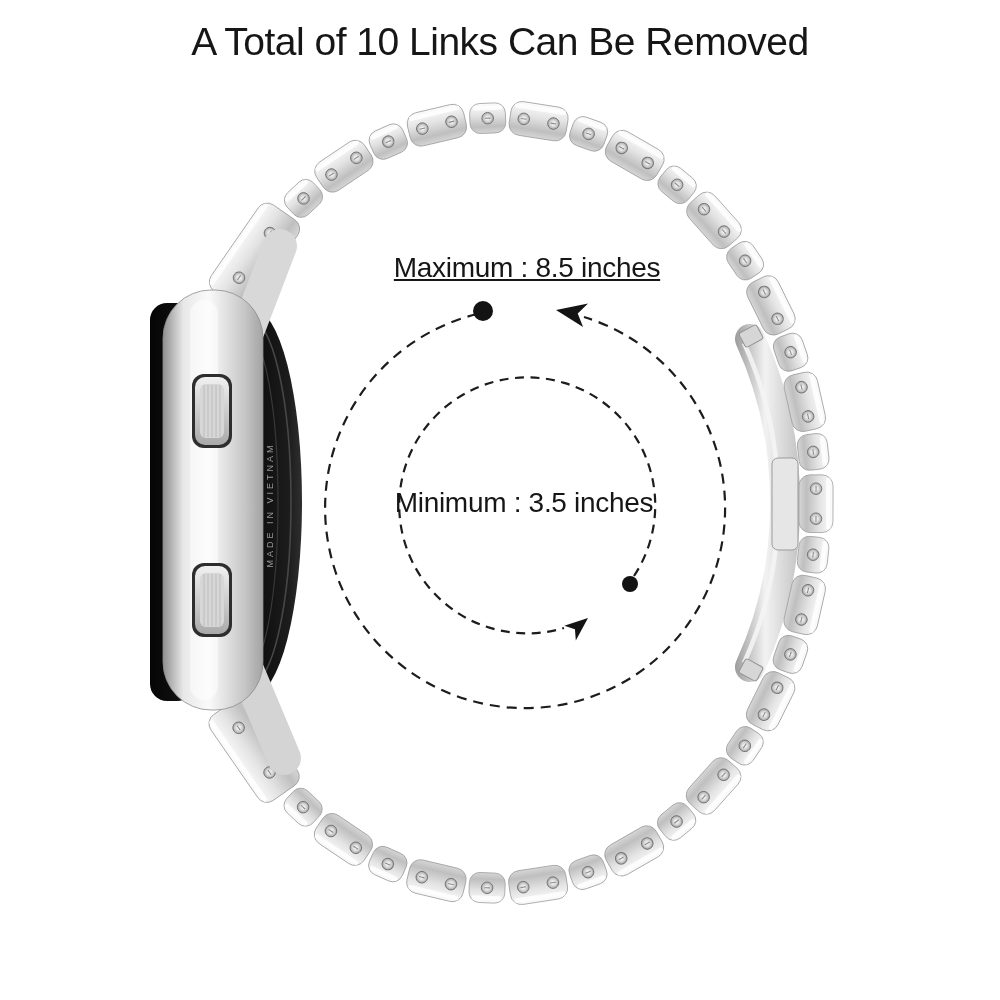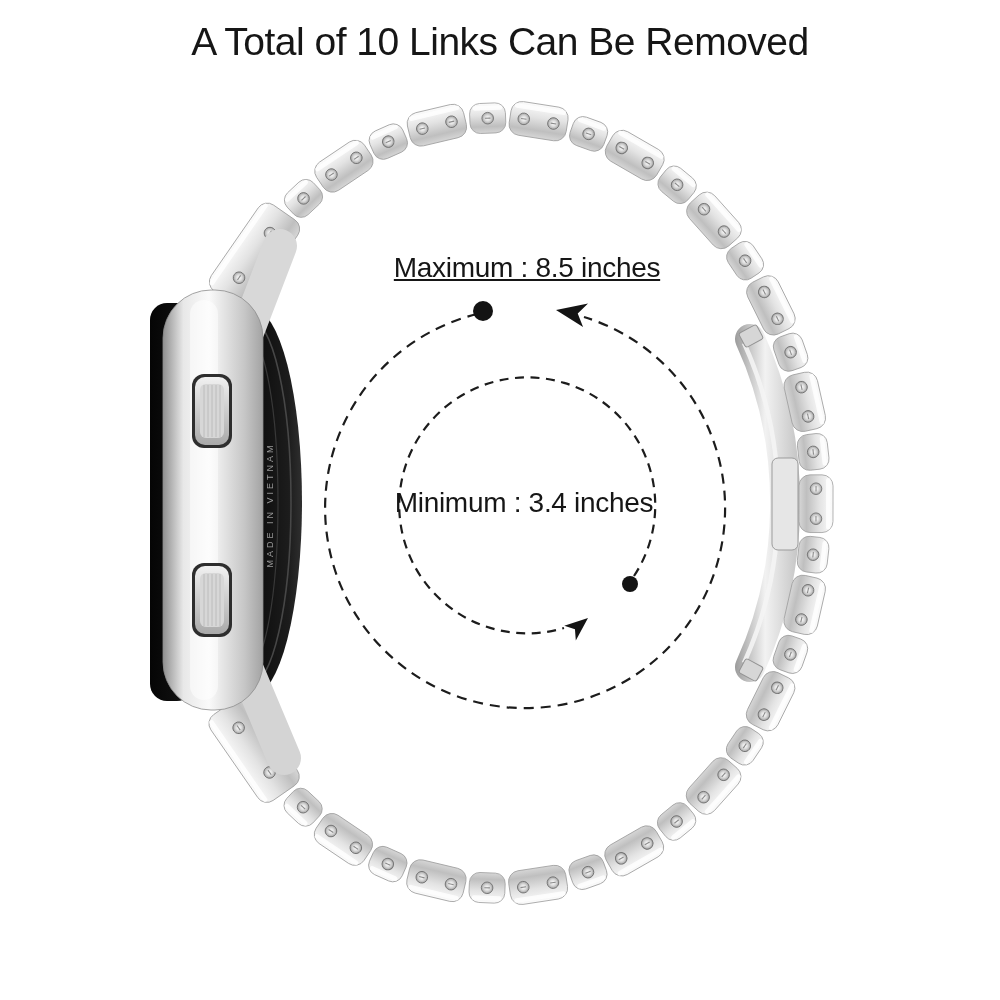--- a/index.html
+++ b/index.html
@@ -351,15 +351,15 @@
         <rect x="-20" y="-37" width="40" height="74" rx="12" fill="#2e2e2e"></rect>
         <rect x="-17" y="-34" width="34" height="68" rx="10" fill="url(#gButton)"></rect>
         <rect x="-12" y="-27" width="24" height="54" rx="6" fill="#d7d7d7"></rect>
         <path d="M-8 -26 V26 M-4 -26 V26 M0 -26 V26 M4 -26 V26 M8 -26 V26" stroke="#bcbcbc" stroke-width="1"></path>
       </g>
     </g>
   </svg>
 
   <div class="title">A Total of 10 Links Can Be Removed</div>
   <div class="label label-max">Maximum : 8.5 inches</div>
-  <div class="label label-min">Minimum : 3.4 inches</div>
+  <div class="label label-min">Minimum : 3.5 inches</div>
   <div class="engraving">MADE IN VIETNAM</div>
 </div>
 
 </body></html>

